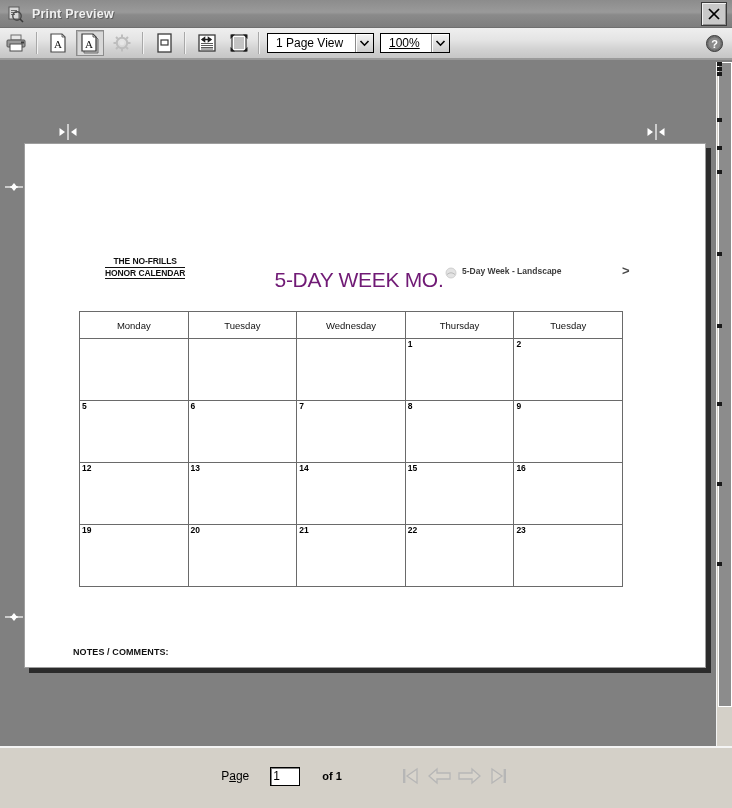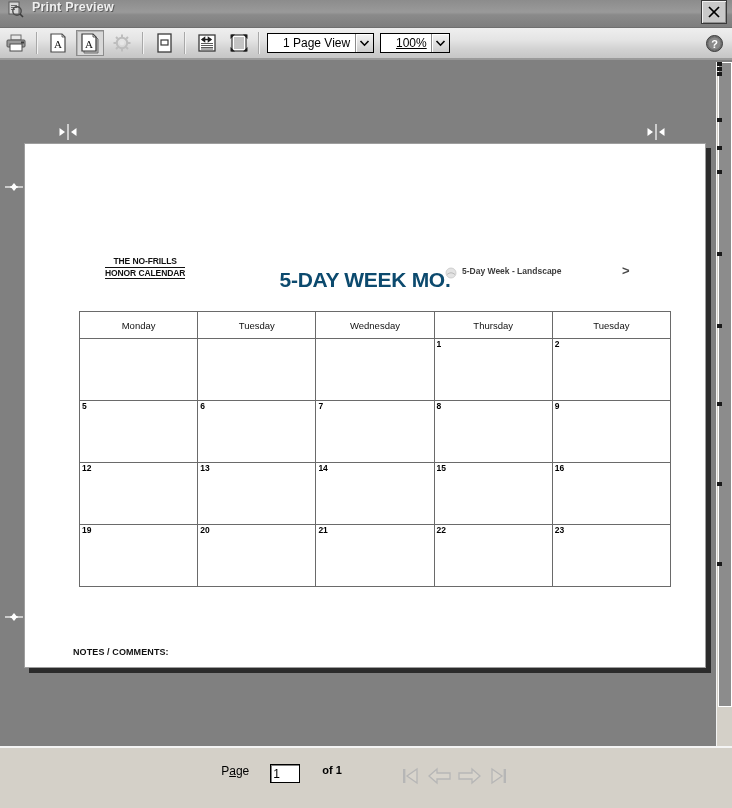--- a/index.html
+++ b/index.html
@@ -24,20 +24,21 @@
 
   
   .titlebar {
     position: absolute;
     left: 0; top: 0;
     width: 732px; height: 28px;
     background: linear-gradient(to bottom, #8c8c8c 0%, #9a9a9a 45%, #8a8a8a 55%, #7e7e7e 100%);
     border-bottom: 1px solid #6f6f6f;
     box-sizing: border-box;
     display: flex;
+    align-items: center;
   }
   .tb-icon {
     width: 18px; height: 18px;
     margin-left: 6px;
     position: relative;
     flex: 0 0 auto;
   }
   .tb-icon svg { display: block; }
   .tb-title {
     margin-left: 8px;
@@ -98,21 +99,21 @@
     border: 1px solid #000000;
     box-sizing: border-box;
     display: flex;
     align-items: center;
     margin: 0 3px;
     cursor: pointer;
   }
   .combo-text {
     font-size: 12px;
     color: #000;
-    padding: 0 4px 0 15px;
+    padding: 0 4px 0 8px;
     white-space: nowrap;
     flex: 1 1 auto;
     line-height: 18px;
   }
   .combo-arrow {
     width: 17px; height: 18px;
     background: linear-gradient(to bottom, #f4f4f4, #cdcdcd);
     border-left: 1px solid #8a8a8a;
     box-shadow: inset 1px 1px 0 #ffffff;
     display: flex; align-items: center; justify-content: center;
@@ -163,26 +164,26 @@
     line-height: 10px;
     letter-spacing: -0.1px;
   }
   .brand span {
     display: block;
     border-bottom: 1.2px solid #111;
     padding-bottom: 0.5px;
   }
   .doc-title {
     position: absolute;
-    left: 190px; top: 124px;
+    left: 184px; top: 124px;
     width: 300px;
     text-align: center;
     font-size: 21px;
-    font-weight: bold;
-    color: #0c4a6e;
+    font-weight: normal;
+    color: #701a75;
     letter-spacing: -0.3px;
   }
   .tmpl-label {
     position: absolute;
     left: 420px; top: 121px;
     display: flex;
     align-items: center;
     gap: 5px;
   }
   .tmpl-thumb {
@@ -201,21 +202,21 @@
     font-size: 13px;
     font-weight: bold;
     color: #4a4a4a;
     font-family: "Liberation Sans", sans-serif;
   }
 
   
   .cal {
     position: absolute;
     left: 54px; top: 167px;
-    width: 592px;
+    width: 544px;
     border-collapse: collapse;
     table-layout: fixed;
   }
   .cal th, .cal td {
     border: 1.6px solid #6a6a6a;
     padding: 0;
     box-sizing: border-box;
   }
   .cal th {
     height: 27px;
@@ -253,21 +254,21 @@
     width: 732px; height: 62px;
     background: #d4d0c8;
     border-top: 2px solid #f4f4f4;
     box-sizing: border-box;
     display: flex;
     align-items: center;
     justify-content: center;
   }
   .statusbar-inner {
     display: flex;
-    align-items: flex-start;
+    align-items: center;
     gap: 16px;
     margin-top: -4px;
   }
   .page-label {
     font-size: 12px;
     color: #000;
     margin-right: 5px;
   }
   .page-label u { text-decoration: underline; }
   .page-input {

